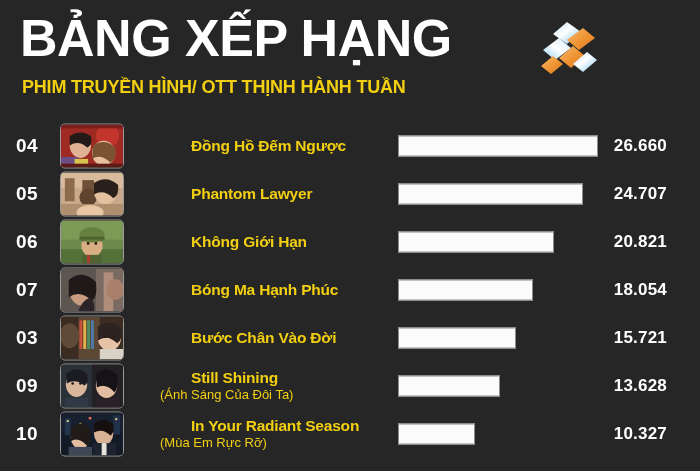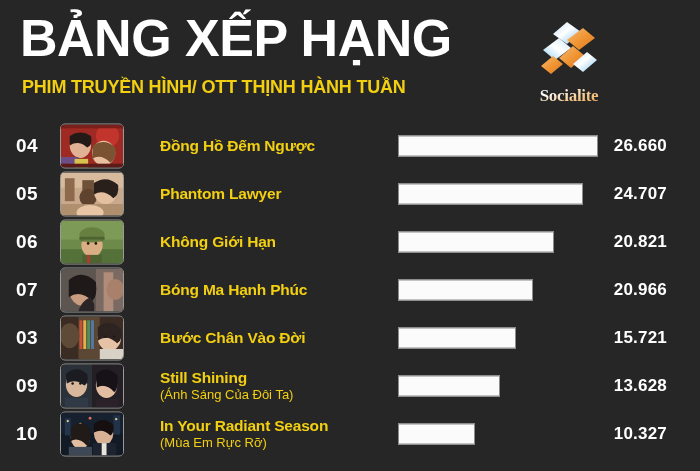--- a/index.html
+++ b/index.html
@@ -144,20 +144,21 @@
     transform: translateY(-50%);
     width: 232px;
   }
   .show-title {
     font-size: 15.5px;
     font-weight: 700;
     color: #f2cf10;
     line-height: 18px;
     letter-spacing: -0.2px;
     white-space: nowrap;
+    margin-left: 31px;
   }
   .show-alt {
     font-size: 13px;
     font-weight: 400;
     color: #f2cf10;
     line-height: 16px;
     white-space: nowrap;
   }
 
   .bar-track {
@@ -215,21 +216,20 @@
           </linearGradient>
         </defs>
         <path d="M30 4 L44 14 L30 26 L16 16 Z" fill="url(#lg1)"></path>
         <path d="M46 10 L58 20 L42 32 L30 22 Z" fill="url(#lg2)"></path>
         <path d="M22 20 L34 30 L18 42 L6 32 Z" fill="url(#lg3)"></path>
         <path d="M36 28 L48 38 L34 50 L22 40 Z" fill="url(#lg2)"></path>
         <path d="M50 34 L60 42 L46 54 L36 46 Z" fill="url(#lg1)"></path>
         <path d="M16 38 L26 46 L14 56 L4 48 Z" fill="url(#lg2)"></path>
       </svg>
     </div>
-    <div class="logo-word">Socialite</div>
   </div>
 </div>
 
 <div class="list">
 
   <div class="row">
     <div class="rank">04</div>
     <div class="thumb">
       <svg class="thumb-img" viewBox="0 0 64 45" preserveAspectRatio="none" aria-hidden="true">
         <rect width="64" height="45" fill="#9e2a23"></rect>
@@ -315,21 +315,21 @@
         <path d="M30 30 q6 6 4 15 l-16 0 q2 -10 12 -15 Z" fill="#2b2426"></path>
         <ellipse cx="56" cy="22" rx="9" ry="11" fill="#a9806a"></ellipse>
       </svg>
     </div>
     <div class="titles">
       <div class="show-title">Bóng Ma Hạnh Phúc</div>
     </div>
     <div class="bar-track">
       <div class="bar-fill" style="width: 67.72%;"></div>
     </div>
-    <div class="value">20.966</div>
+    <div class="value">18.054</div>
   </div>
 
   <div class="row">
     <div class="rank">03</div>
     <div class="thumb">
       <svg class="thumb-img" viewBox="0 0 64 45" preserveAspectRatio="none" aria-hidden="true">
         <rect width="64" height="45" fill="#3a2c22"></rect>
         <rect x="18" y="0" width="22" height="45" fill="#5c4634"></rect>
         <rect x="19" y="4" width="3" height="30" fill="#c94f3a"></rect>
         <rect x="23" y="4" width="3" height="30" fill="#e0b24a"></rect>

